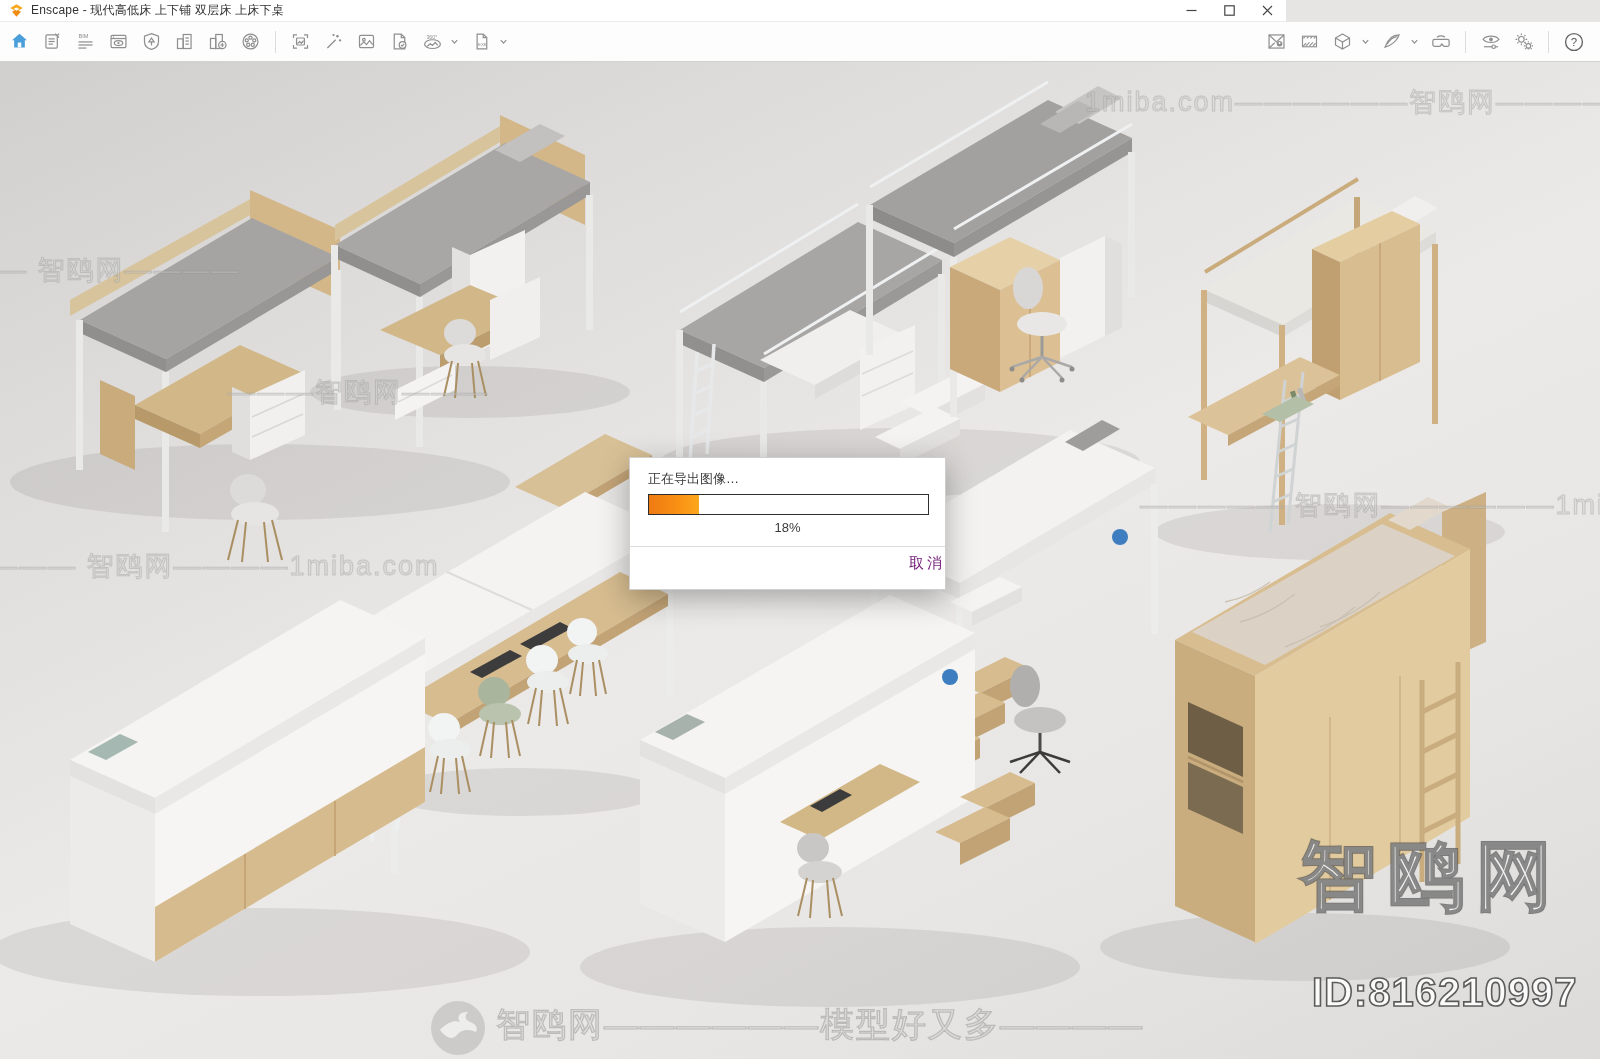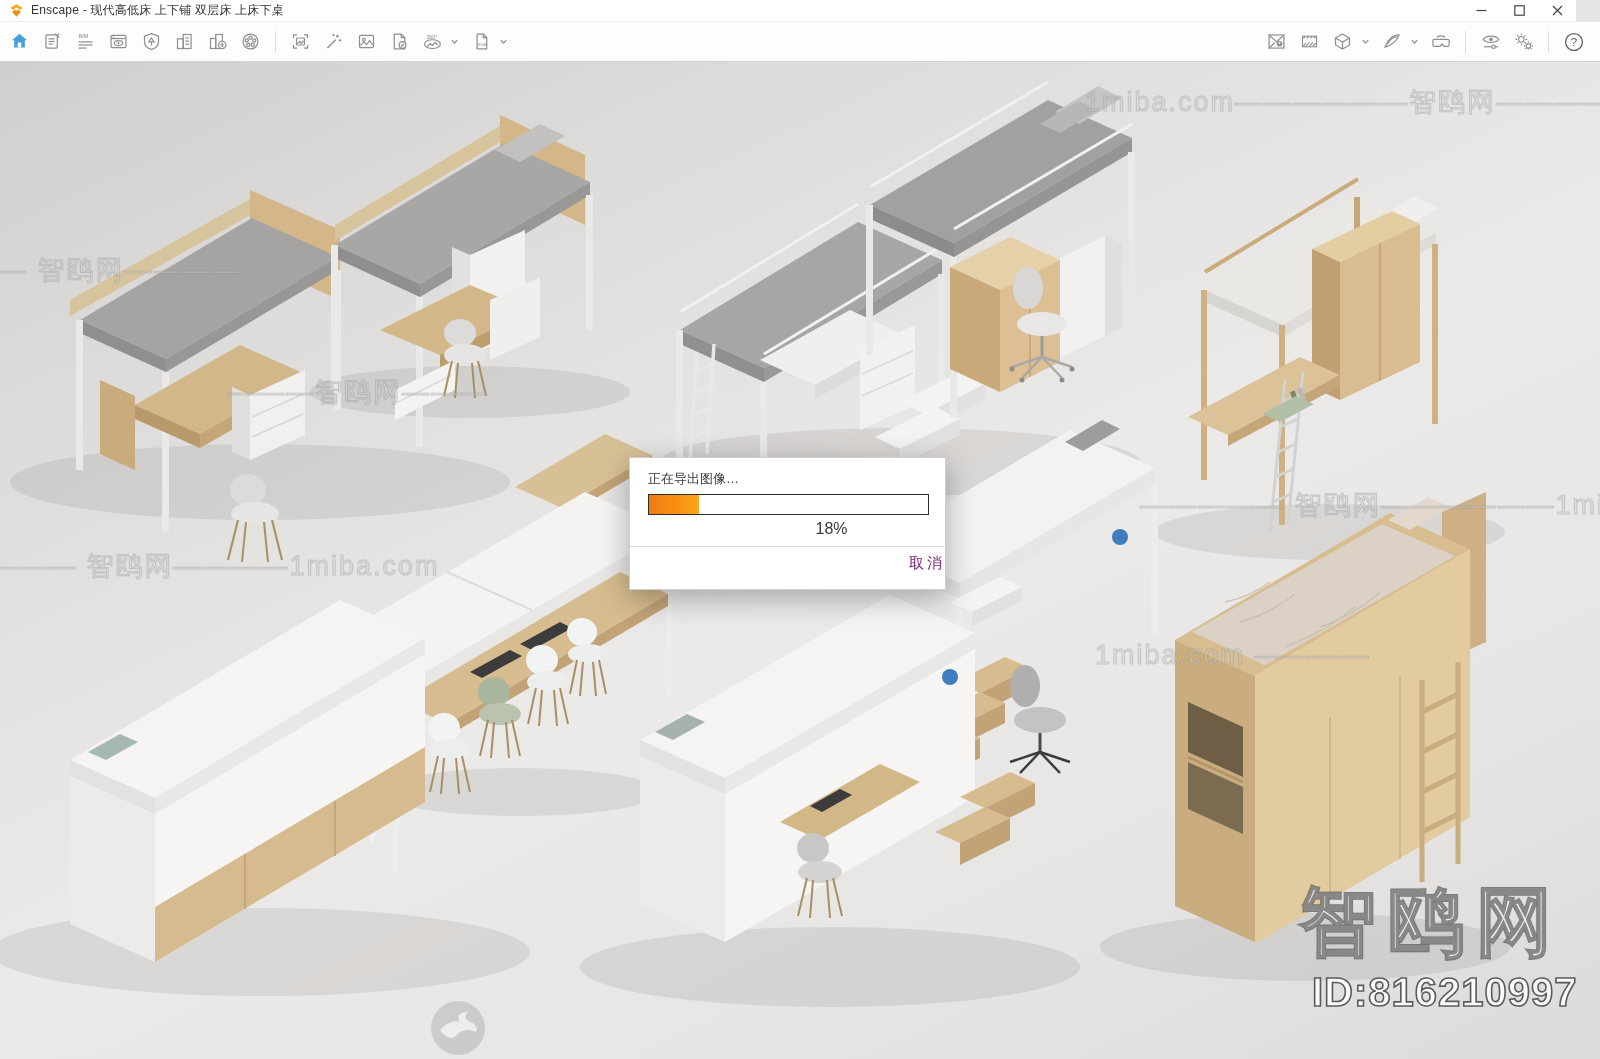--- a/index.html
+++ b/index.html
@@ -1,20 +1,20 @@
 <!DOCTYPE html>
 <html><head>
 <meta charset="utf-8">
 <style>
   * { margin:0; padding:0; box-sizing:border-box; }
   html,body { width:1600px; height:1059px; overflow:hidden; background:#e6e5e3;
     font-family:"Liberation Sans", sans-serif; }
 
   
-  .titlebar { position:absolute; left:0; top:0; width:1576px; height:22px;
+  .titlebar { position:absolute; left:0; top:0; width:1286px; height:22px;
     background:#ffffff; border-bottom:1px solid #ececec; display:flex; align-items:center; z-index:40;}
   .app-logo { width:15px; height:15px; margin-left:9px; margin-right:7px; flex:0 0 auto; }
   .title-text { font-size:12px; color:#333; letter-spacing:0.2px; }
   .win-controls { margin-left:auto; display:flex; height:100%; }
   .win-btn { width:38px; height:100%; display:flex; align-items:center; justify-content:center; cursor:default; }
   .win-btn svg { display:block; }
 
   
   .toolbar { position:absolute; left:0; top:22px; width:1600px; height:40px;
     background:#fdfdfd; border-bottom:1px solid #d2d2d0; display:flex; align-items:center; z-index:40; }
@@ -48,21 +48,21 @@
   
   .dialog { position:absolute; left:629px; top:395px; width:317px; height:133px;
     background:#ffffff; border:1px solid #cfcfcf; box-shadow:0 8px 28px rgba(0,0,0,0.3);
     z-index:20; }
   .dialog-title { position:absolute; left:18px; top:12px; font-size:13px; color:#3a3a3a; }
   .progress-track { position:absolute; left:18px; top:36px; width:281px; height:21px;
     background:#ffffff; border:1px solid #2e2e2e; }
   .progress-fill { height:100%; width:18%;
     background:linear-gradient(90deg,#ee7b12 0%, #f98f14 55%, #fda71c 100%); }
   .progress-pct { position:absolute; left:0; top:62px; width:100%; text-align:center;
-    font-size:16px; color:#3a3a3a;margin-left:44px; }
+    font-size:13px; color:#3a3a3a; }
   .dialog-divider { position:absolute; left:0; top:88px; width:100%; height:1px; background:#dcdcdc; }
   .cancel-btn { position:absolute; right:0; top:96px; font-size:15px; color:#701a75;
     letter-spacing:3px; cursor:default; }
 
   .ic { display:block; }
 </style>
 </head>
 <body>
 
 <div class="titlebar">
@@ -618,26 +618,26 @@
           <line x1="1422" y1="770" x2="1458" y2="752"></line>
     </g>
   </g>
 </svg>
 
 <div class="wm wm-sm" style="left:1085px; top:22px;">1miba.com——————智鸥网——————</div>
 <div class="wm wm-sm" style="left:-30px; top:190px;">—— 智鸥网————</div>
 <div class="wm wm-sm" style="left:228px; top:312px;">———智鸥网———</div>
 <div class="wm wm-sm" style="left:1140px; top:425px;">————— 智鸥网——————1miba.com</div>
 <div class="wm wm-sm" style="left:-10px; top:486px;">——— 智鸥网————1miba.com</div>
-<div class="wm wm-sm" style="left:1095px; top:578px;">1miba.com ————</div>
 <svg class="wm-bird" viewBox="0 0 56 56">
   <circle cx="28" cy="28" r="27" fill="rgba(140,140,140,0.55)"></circle>
   <path d="M10 30 C18 22 24 20 30 22 C26 16 30 12 38 12 C34 16 35 20 40 22 C46 24 48 28 46 32 C38 28 30 30 26 36 C22 40 16 38 10 30 z" fill="#f2f2f0"></path>
 </svg>
-<div class="wm wm-corner-brand" style="left:1300px; top:810px;">智鸥网</div>
+<div class="wm wm-bottom" style="left:496px; top:940px;">智鸥网——————模型好又多————</div>
+<div class="wm wm-corner-brand" style="left:1300px; top:764px;">智鸥网</div>
 <div class="wm wm-corner-id" style="left:1312px; top:908px;">ID:816210997</div>
 
 <div class="dialog">
   <div class="dialog-title">正在导出图像…</div>
   <div class="progress-track">
     <div class="progress-fill" style="width: 18%;"></div>
   </div>
   <div class="progress-pct">18%</div>
   <div class="dialog-divider"></div>
   <div class="cancel-btn">取消</div>

